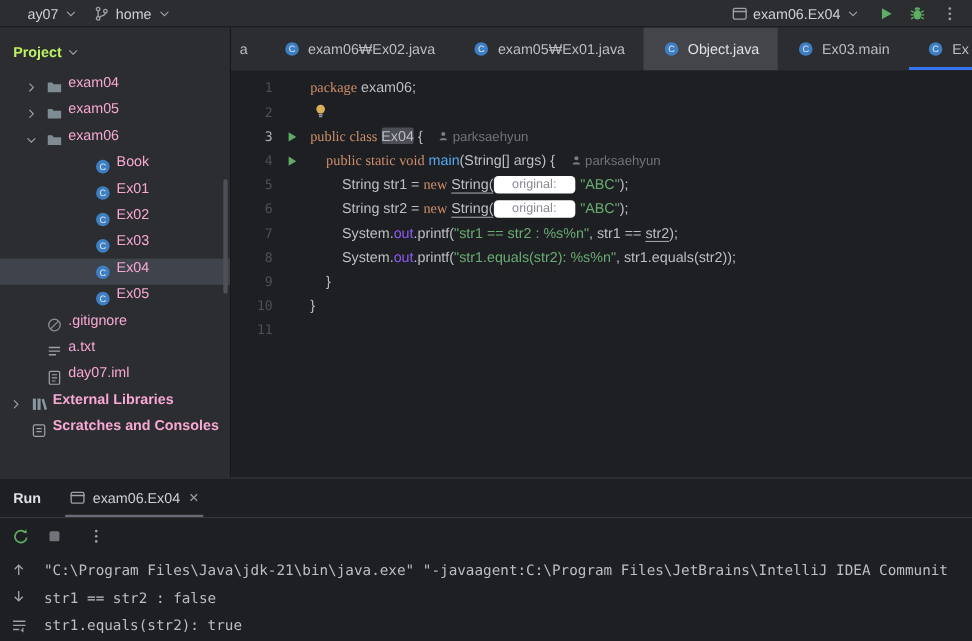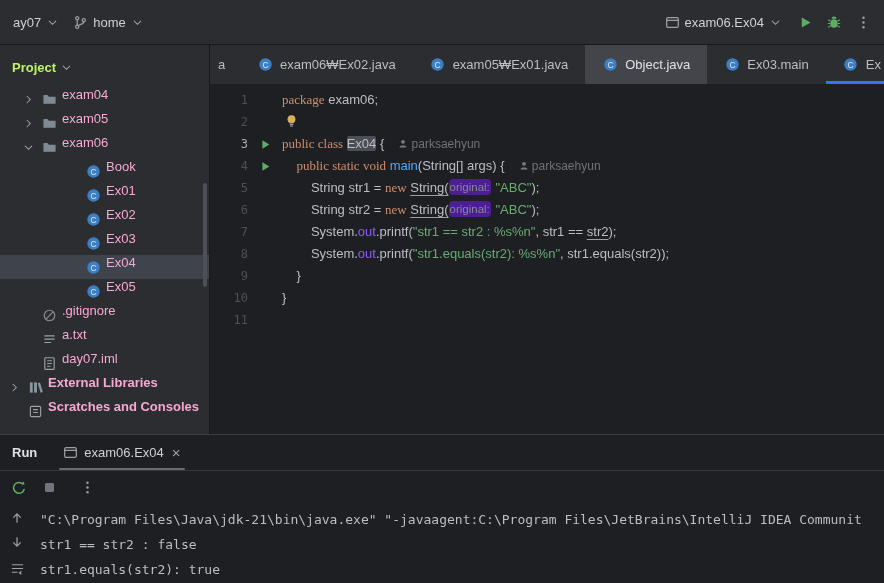--- a/index.html
+++ b/index.html
@@ -1,21 +1,21 @@
 <!DOCTYPE html>
 <html><head>
 <meta charset="utf-8">
 <style>
   *{margin:0;padding:0;box-sizing:border-box;font-family:"Liberation Sans","DejaVu Sans",sans-serif;}
   html,body{width:884px;height:583px;overflow:hidden;background:#1e1f22;}
   body{font-size:13px;color:#bcbec4;}
   .app{display:flex;flex-direction:column;width:884px;height:583px;}
 
   
-  .topbar{flex:none;height:45px;background:#2b2d30;border-bottom:1px solid #17181a;display:flex;align-items:center;padding:0 8px 0 6px;color:#ced0d6;}
+  .topbar{flex:none;height:25px;background:#2b2d30;border-bottom:1px solid #17181a;display:flex;align-items:center;padding:0 8px 0 18px;color:#ced0d6;}
   .tbw{display:flex;align-items:center;gap:5px;padding:3px 7px;border-radius:5px;cursor:default;white-space:nowrap;}
   .tb-right{margin-left:auto;display:flex;align-items:center;gap:3px;}
   .tbbtn{width:26px;height:26px;display:flex;align-items:center;justify-content:center;background:none;border:none;border-radius:5px;}
   .icw{display:flex;align-items:center;justify-content:center;}
 
   
   .main{flex:1;min-height:0;display:flex;}
 
   
   .project{flex:none;width:210px;background:#2b2d30;border-right:1px solid #17181a;position:relative;display:flex;flex-direction:column;}
@@ -43,21 +43,21 @@
   .ln.cur{color:#a9adb5;}
   .gic{flex:1;display:flex;align-items:center;justify-content:center;}
   .code{flex:1;min-width:0;white-space:pre;overflow:hidden;}
   .kw{color:#cf8e6d;font-family:Liberation Serif, serif;}
   .pl{color:#bcbec4;}
   .str{color:#6aab73;}
   .fld{color:#8b5cf6;}
   .md{color:#56a8f5;}
   .hl{background:#4b4e55;border-radius:2px;}
   .ul{text-decoration:underline;text-underline-offset:3px;text-decoration-color:#9da0a8;}
-  .inlay{display:inline-block;background:#4c1d95;color:#868a91;border-radius:4px;padding:0 1px;height:16px;line-height:16px;font-size:11.5px;font-family:"Liberation Sans","DejaVu Sans",sans-serif;vertical-align:1px;margin-right:1px;}
+  .inlay{display:inline-block;background:#ffffff;color:#868a91;border-radius:4px;padding:0 17px;height:16px;line-height:16px;font-size:11.5px;font-family:"Liberation Sans","DejaVu Sans",sans-serif;vertical-align:1px;margin-right:1px;}
   .author{color:#6f737a;font-size:12px;font-family:"Liberation Sans","DejaVu Sans",sans-serif;margin-left:14px;}
   .author svg{vertical-align:-1px;}
   .bulb{margin:0 6px 0 4px;}
   .bulb svg{vertical-align:-2px;}
 
   
   .runpanel{flex:none;height:149px;display:flex;flex-direction:column;background:#1e1f22;border-top:1px solid #3a3d41;}
   .rheader{flex:none;height:36px;display:flex;align-items:center;color:#dfe1e5;border-bottom:1px solid #35373b;}
   .rtitle{padding:0 16px 0 12px;font-weight:700;}
   .rtab{height:100%;display:flex;align-items:center;gap:6px;padding:0 10px;position:relative;color:#ced0d6;}

